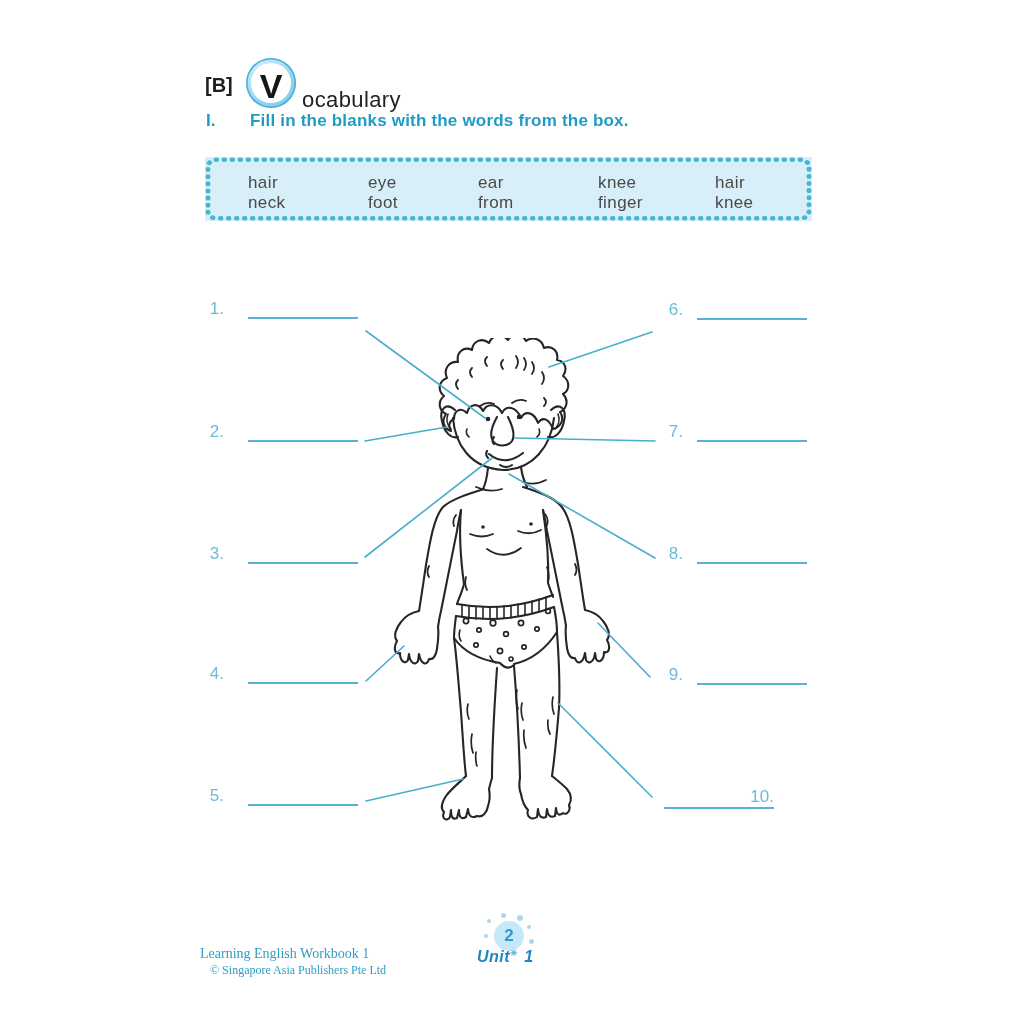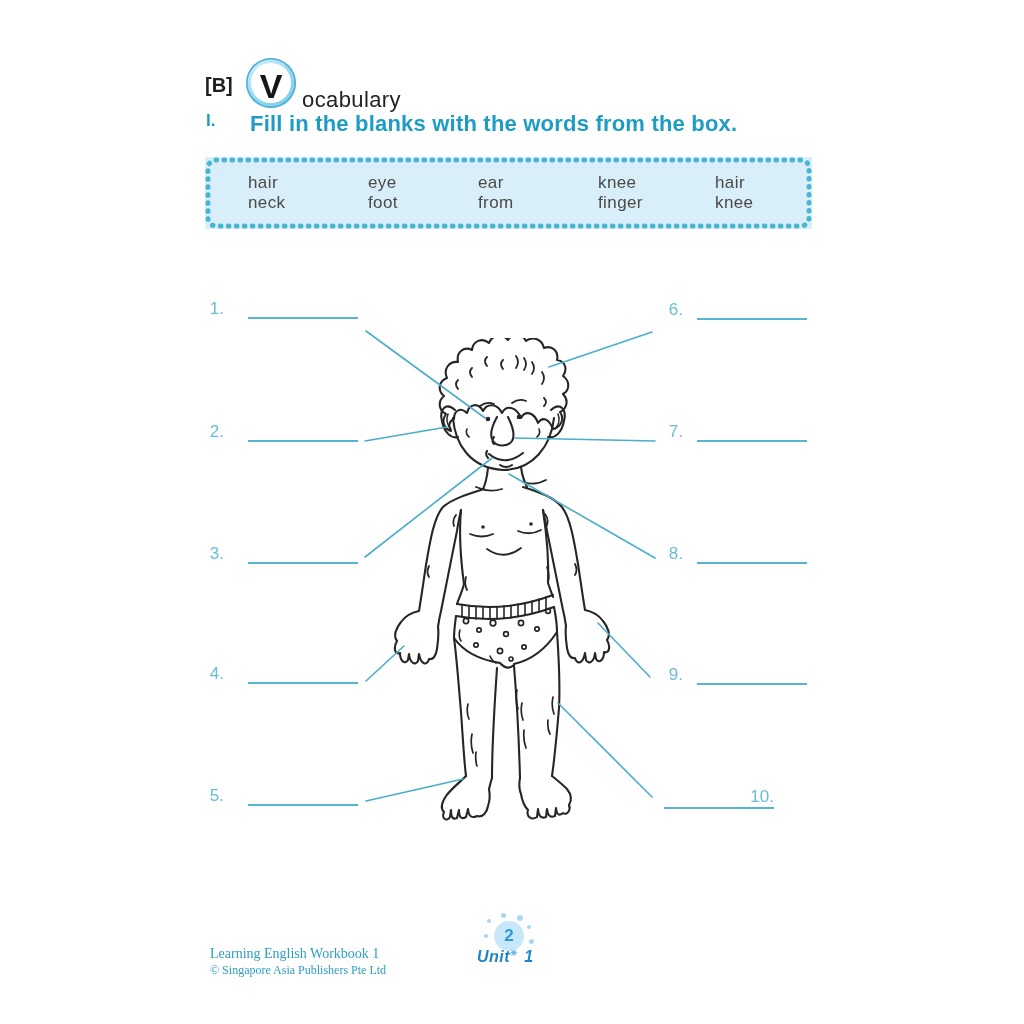--- a/index.html
+++ b/index.html
@@ -12,42 +12,42 @@
   .section-tag { position:absolute; left:205px; top:74px; font-size:20px; font-weight:bold; color:#1f1f1f; }
   .vlogo { position:absolute; left:246px; top:58px; width:50px; height:50px; border-radius:50%;
     background:radial-gradient(circle at 35% 30%, #dcf2fb 0%, #a9dcf3 45%, #5fc2e8 100%);
     box-shadow:inset 0 0 0 1.5px #49b0da; }
   .vlogo .vinner { position:absolute; left:5px; top:5px; width:40px; height:40px; background:#fff;
     border-radius:50%; display:flex; align-items:center; justify-content:center; overflow:visible; }
   .vlogo .vletter { font-size:34px; font-weight:bold; color:#161616; line-height:1; transform:translateY(3px); }
   .title-rest { position:absolute; left:302px; top:72px; font-size:22px; font-weight:500; color:#222; letter-spacing:0.4px;margin-top:15px; }
   
   .instr-num { position:absolute; left:206px; top:111px; font-size:17px; font-weight:bold; color:#1e9cc6; }
-  .instr-text { position:absolute; left:250px; top:111px; font-size:22px; font-weight:bold; color:#1e9cc6; letter-spacing:0.2px; }
-  
-  .word-box { position:absolute; left:205px; top:157px; width:607px; height:72px; background:#d8eef8; }
+  .instr-text { position:absolute; left:250px; top:111px; font-size:17px; font-weight:bold; color:#1e9cc6; letter-spacing:0.2px; }
+  
+  .word-box { position:absolute; left:205px; top:157px; width:607px; height:64px; background:#d8eef8; }
   .word-box svg.bead-border { position:absolute; inset:0; width:100%; height:100%; }
   .word-grid { position:absolute; left:43px; top:16px; width:540px;
     display:grid; grid-template-columns:120px 110px 120px 117px 1fr; grid-auto-rows:20px;
     font-size:17px; color:#4a4a4a; letter-spacing:0.4px; }
   
   .blank-row { position:absolute; display:flex; align-items:flex-end; height:20px; }
   .bnum { display:inline-block; text-align:right; font-size:17px; color:#69bcd8; }
   .blank-row.left .bnum { width:26px; }
   .blank-row.right .bnum { width:33px; }
   .bline { display:inline-block; width:110px; height:18px; border-bottom:2px solid #55b4d2; }
   .blank-row.left { left:198px; } .blank-row.left .bline { margin-left:24px; }
   .blank-row.right { left:650px; } .blank-row.right .bline { margin-left:14px; }
   .p1 { top:299px; } .p2 { top:422px; } .p3 { top:544px; } .p4 { top:664px; } .p5 { top:786px; }
   .p6 { top:300px; } .p7 { top:422px; } .p8 { top:544px; } .p9 { top:665px; } .p10 { top:787px;flex-direction:column; }
   
   .figure-svg { position:absolute; left:380px; top:338px; width:270px; height:492px; }
   .connector-svg { position:absolute; left:0; top:0; width:1024px; height:1024px; pointer-events:none; }
   
-  .book-title { position:absolute; left:210px; top:946px; font-family:"Liberation Serif", serif; font-size:14px; color:#2f9fc0; }
+  .book-title { position:absolute; left:200px; top:946px; font-family:"Liberation Serif", serif; font-size:14px; color:#2f9fc0; }
   .copyright { position:absolute; left:210px; top:963px; font-family:"Liberation Serif", serif; font-size:12px; color:#2f9fc0; }
   .page-badge { position:absolute; left:494px; top:921px; width:30px; height:30px; border-radius:50%;
     background:#c7e8f8; display:flex; align-items:center; justify-content:center;
     font-size:17px; font-weight:bold; color:#2e9ad2; }
   .badge-dot { position:absolute; border-radius:50%; background:#a9d9f1; }
   .bd1 { left:487px; top:919px; width:4px; height:4px; }
   .bd2 { left:501px; top:913px; width:5px; height:5px; }
   .bd3 { left:517px; top:915px; width:6px; height:6px; }
   .bd4 { left:527px; top:925px; width:4px; height:4px; }
   .bd5 { left:529px; top:939px; width:5px; height:5px; }

